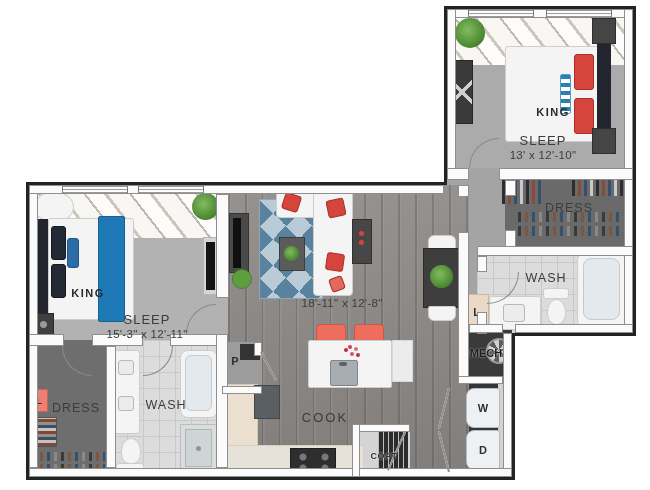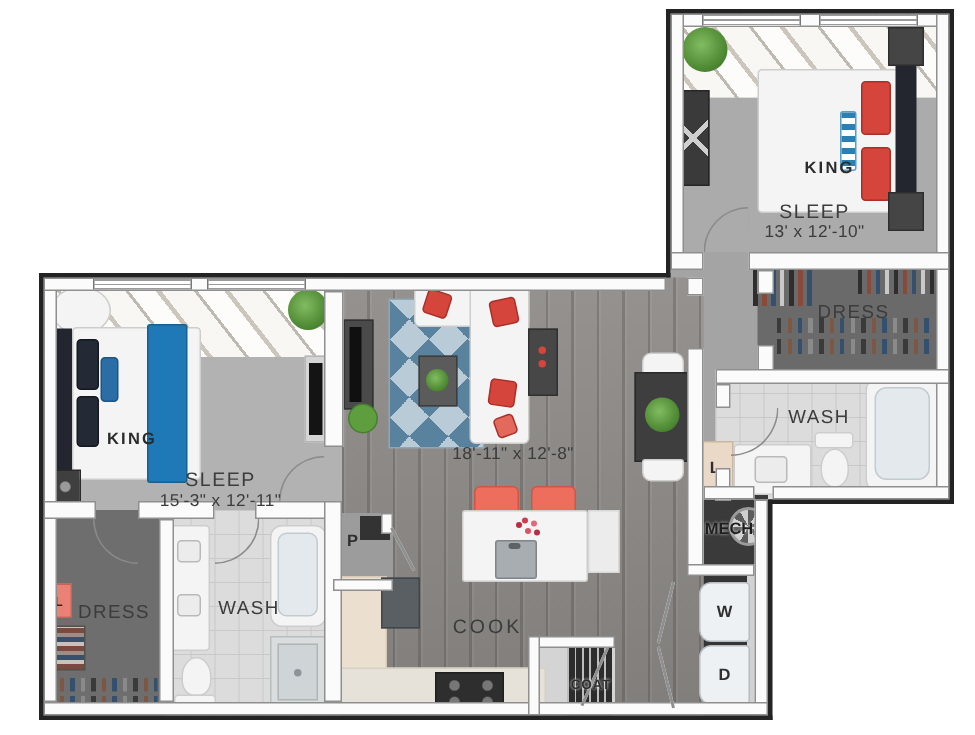--- a/index.html
+++ b/index.html
@@ -237,16 +237,16 @@
   </div>
   <div class="lbl room-name" style="left:40px;top:401px;width:72px;font-size:12.5px;">DRESS</div>
   <div class="lbl room-name" style="left:130px;top:398px;width:72px;font-size:12.5px;">WASH</div>
 
   <div class="lbl" style="left:272px;top:297px;width:140px;">
     <div class="room-dims">18'-11" x 12'-8"</div>
   </div>
   <div class="lbl room-name" style="left:280px;top:411px;width:90px;letter-spacing:2px;">COOK</div>
 
   <div class="lbl tiny-lbl" style="left:226px;top:355px;width:18px;font-size:11px;">P</div>
-  <div class="lbl tiny-lbl" style="left:368px;top:451px;width:52px;font-size:9px;letter-spacing:.5px;color:#2e2e2e;text-shadow:0 0 2px #ffffff;">COAT</div>
+  <div class="lbl tiny-lbl" style="left:352px;top:451px;width:64px;font-size:9px;letter-spacing:.5px;color:#2e2e2e;text-shadow:0 0 2px #ffffff;">COAT</div>
   <div class="lbl tiny-lbl" style="left:461px;top:347px;width:50px;color:#1e1e1e;text-shadow:0 0 2px rgba(255,255,255,.75);">MECH</div>
 
 </div>
 
 </body></html>

